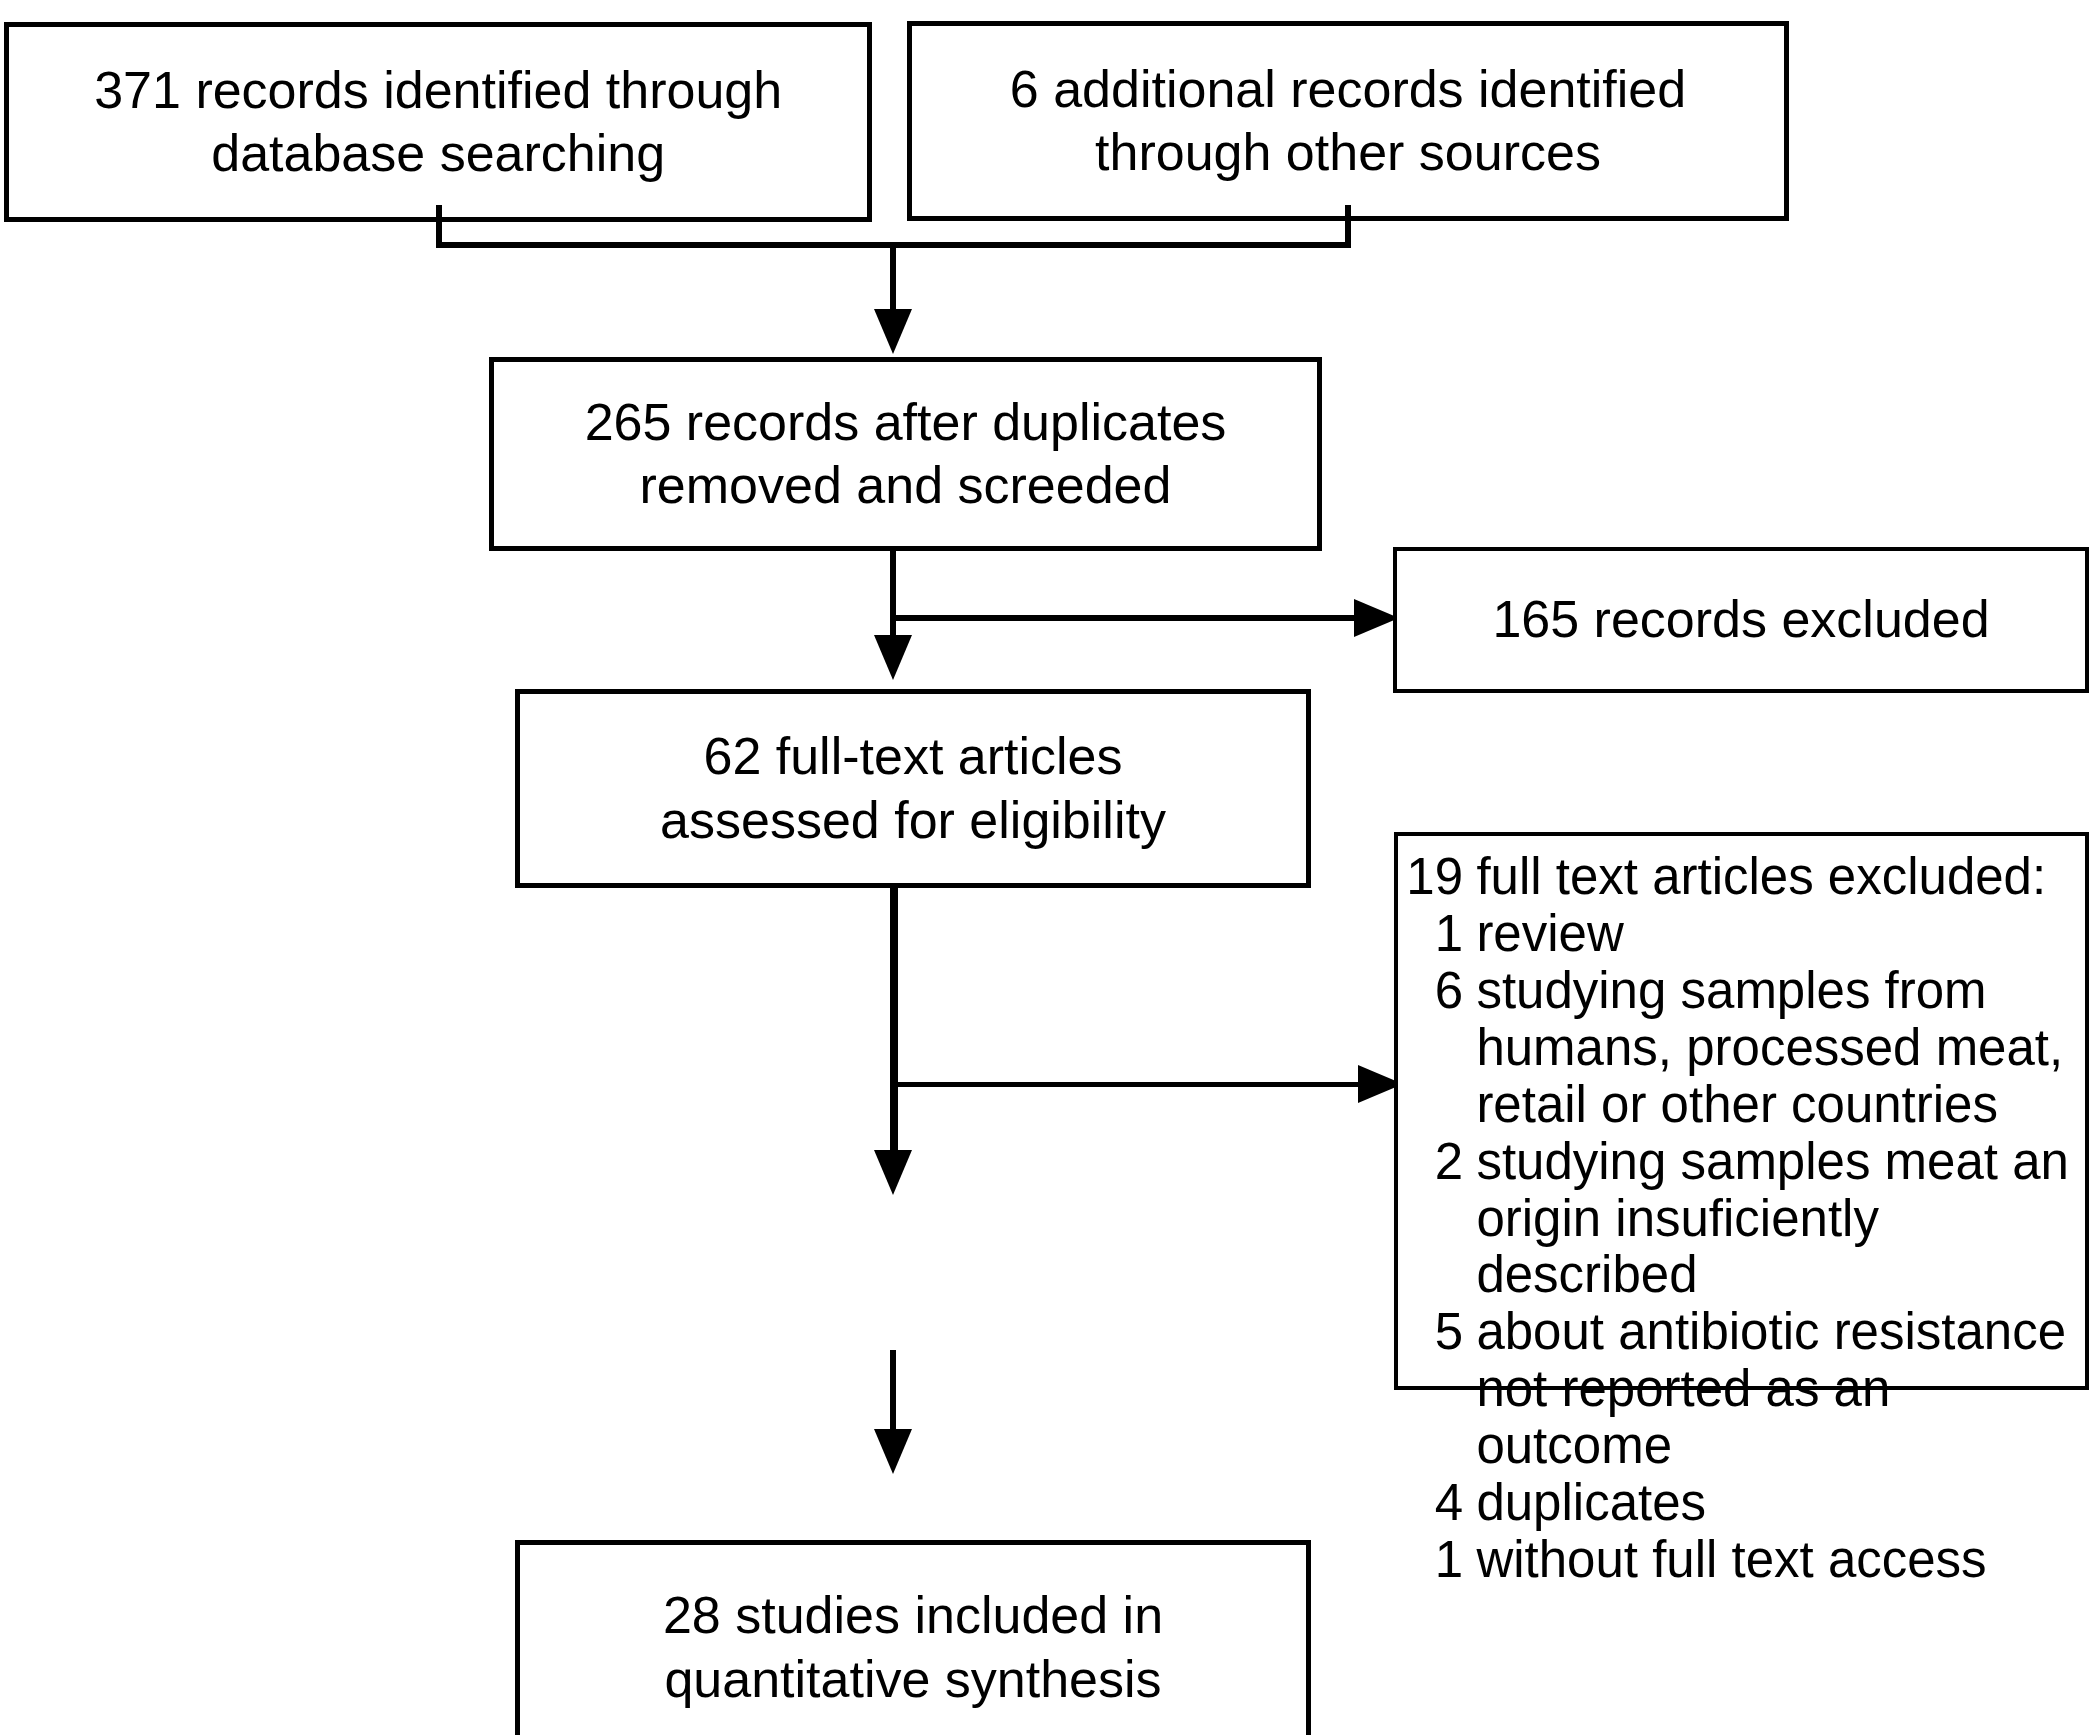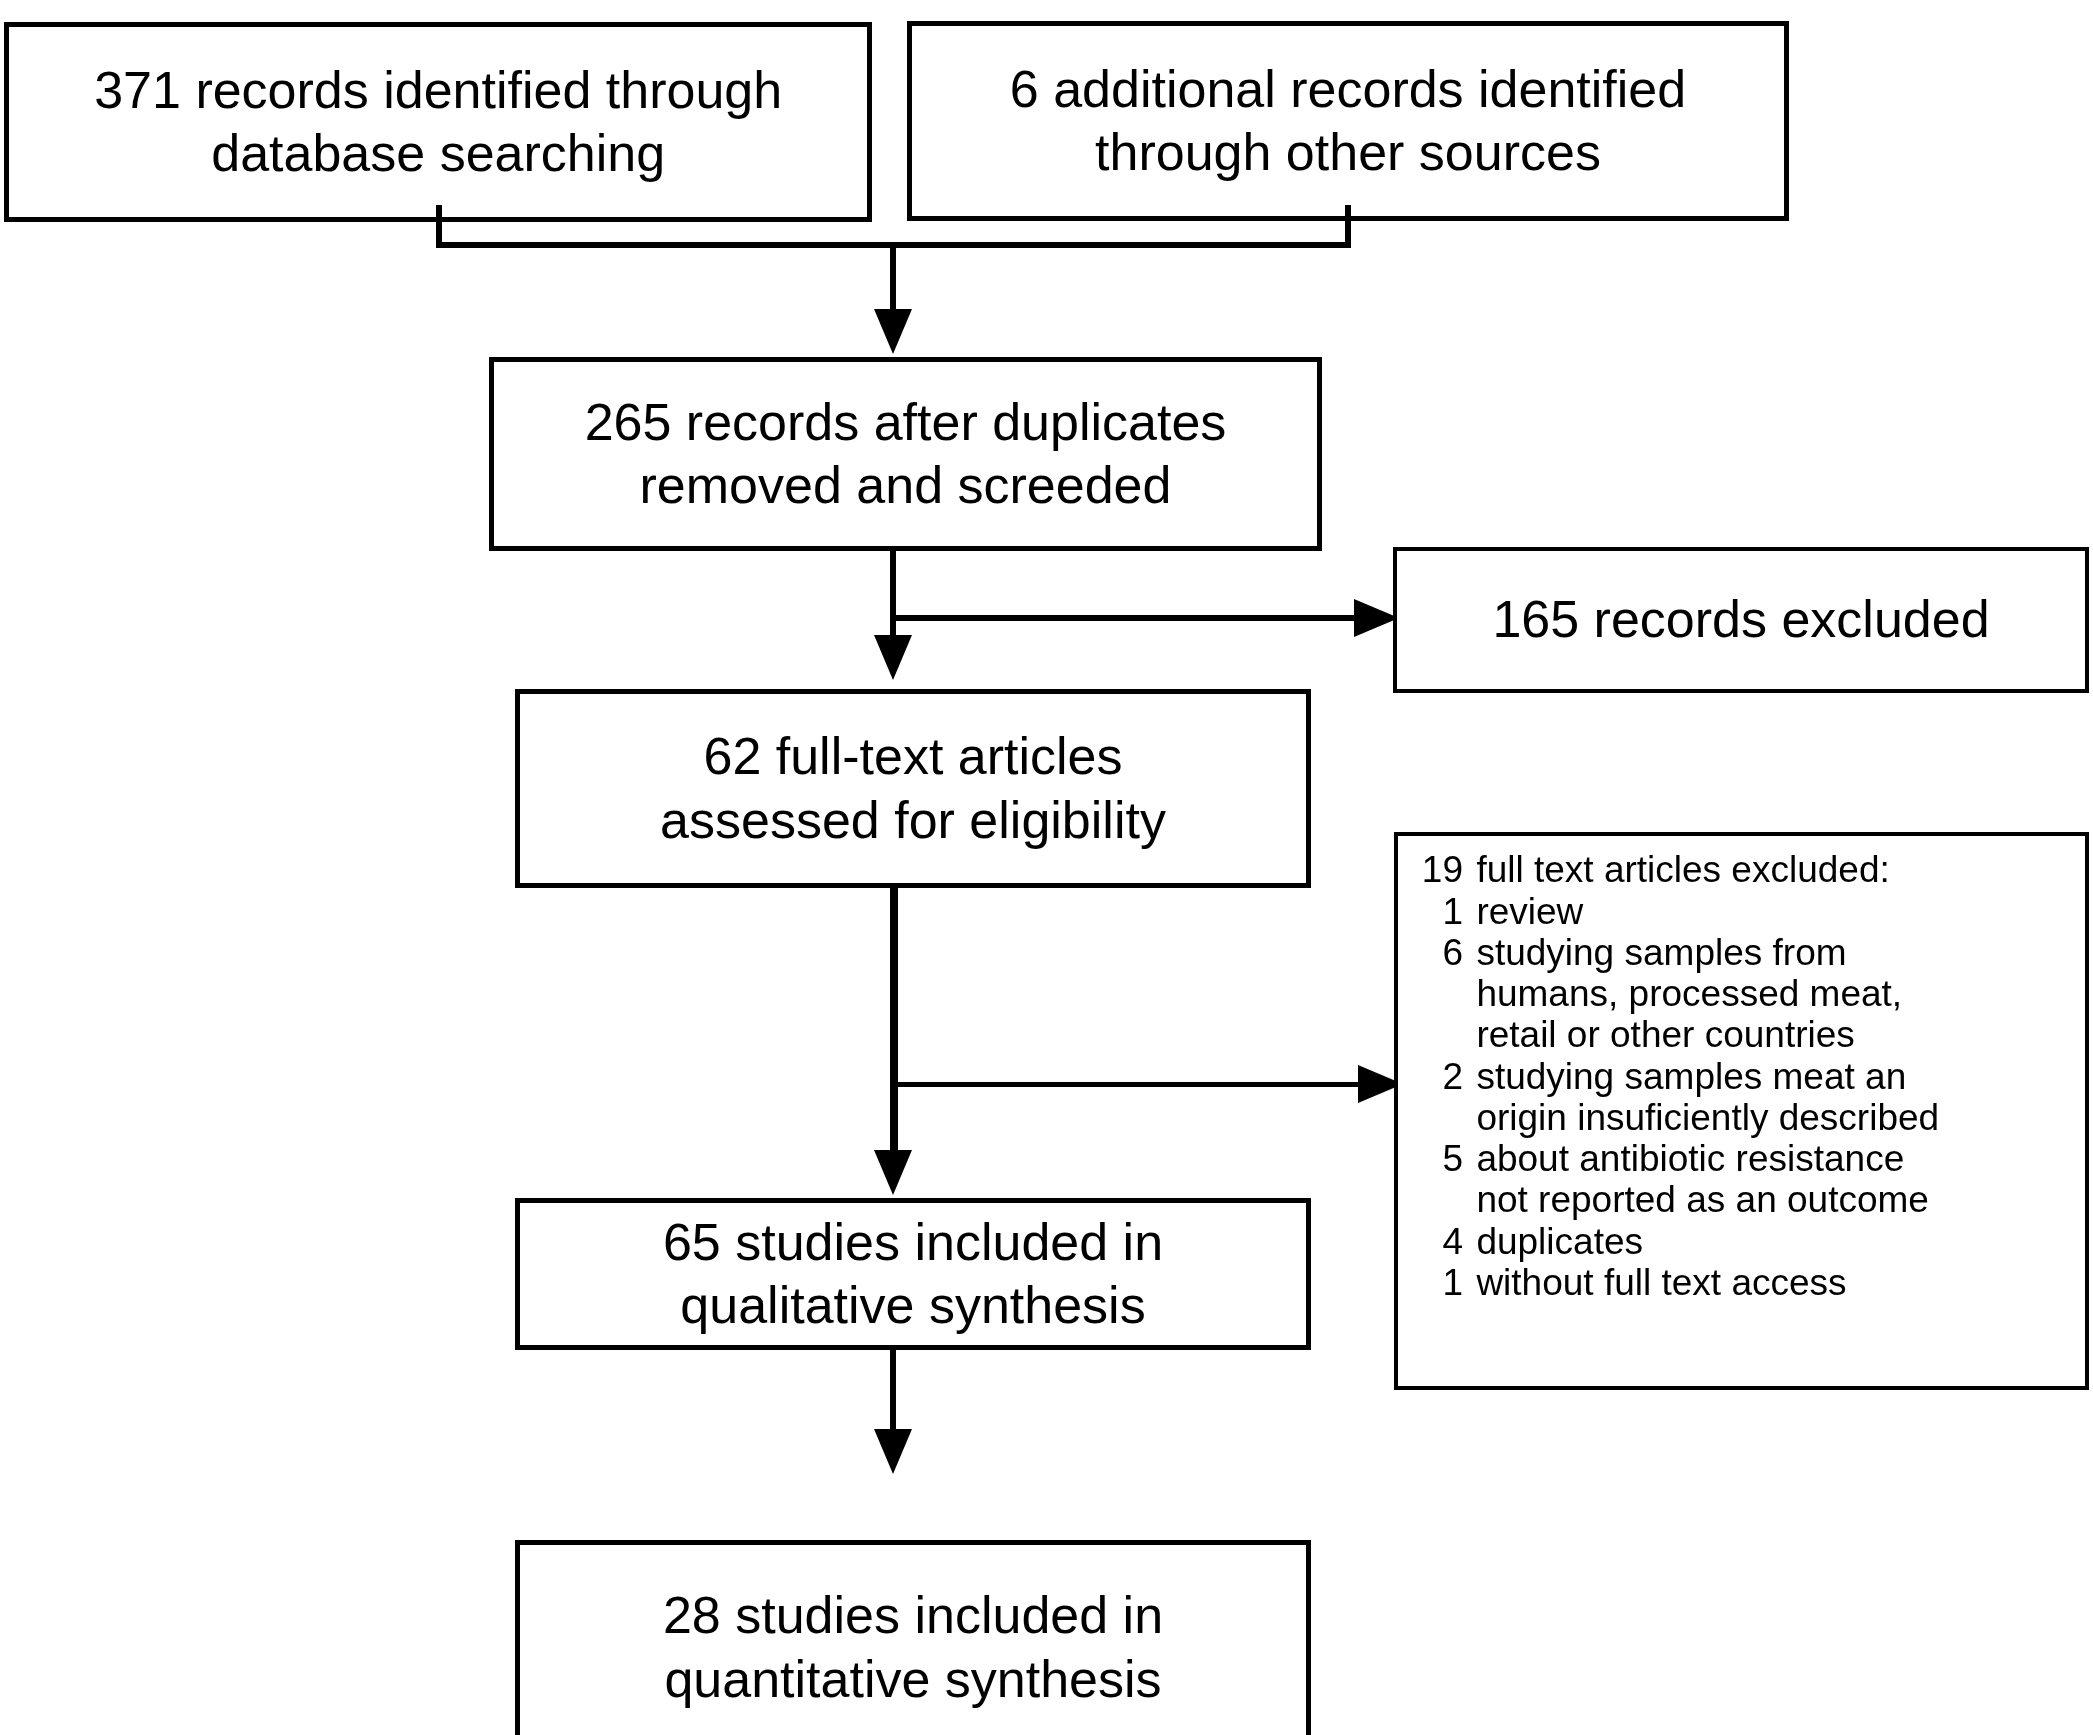--- a/index.html
+++ b/index.html
@@ -39,21 +39,21 @@
     align-items: flex-start;
     justify-content: flex-start;
     text-align: left;
   }
   .box.listbox .listwrap {
     padding: 13.4px 8.3px 0 18.4px;
     width: 100%;
   }
   .lrow {
     display: flex;
-    font-size: 37px;
+    font-size: 51px;
     line-height: 1.115;
     white-space: pre-line;
   }
   .lrow .num {
     width: 60px;
     flex: 0 0 60px;
     text-align: right;
     padding-right: 13.4px;
     box-sizing: border-box;
   }
@@ -180,24 +180,20 @@
       </div>
 
       <div class="lrow">
         <span class="num">1</span>
         <span class="lbl">without full text access</span>
       </div>
 
     </div>
   </div>
 
-  <div class="box" style="left:515px; top:1198px; width:796px; height:152px;">
-    <div class="txt">65 studies included in
-qualitative synthesis</div>
-  </div>
 
   <div class="vline" style="left:890px; top:1350px; height:88px;"></div>
   <div class="arrow-down" style="left:874px; top:1429px;"></div>
 
   <div class="box" style="left:515px; top:1540px; width:796px; height:215px;">
     <div class="txt">28 studies included in
 quantitative synthesis</div>
   </div>
 
 </div>

